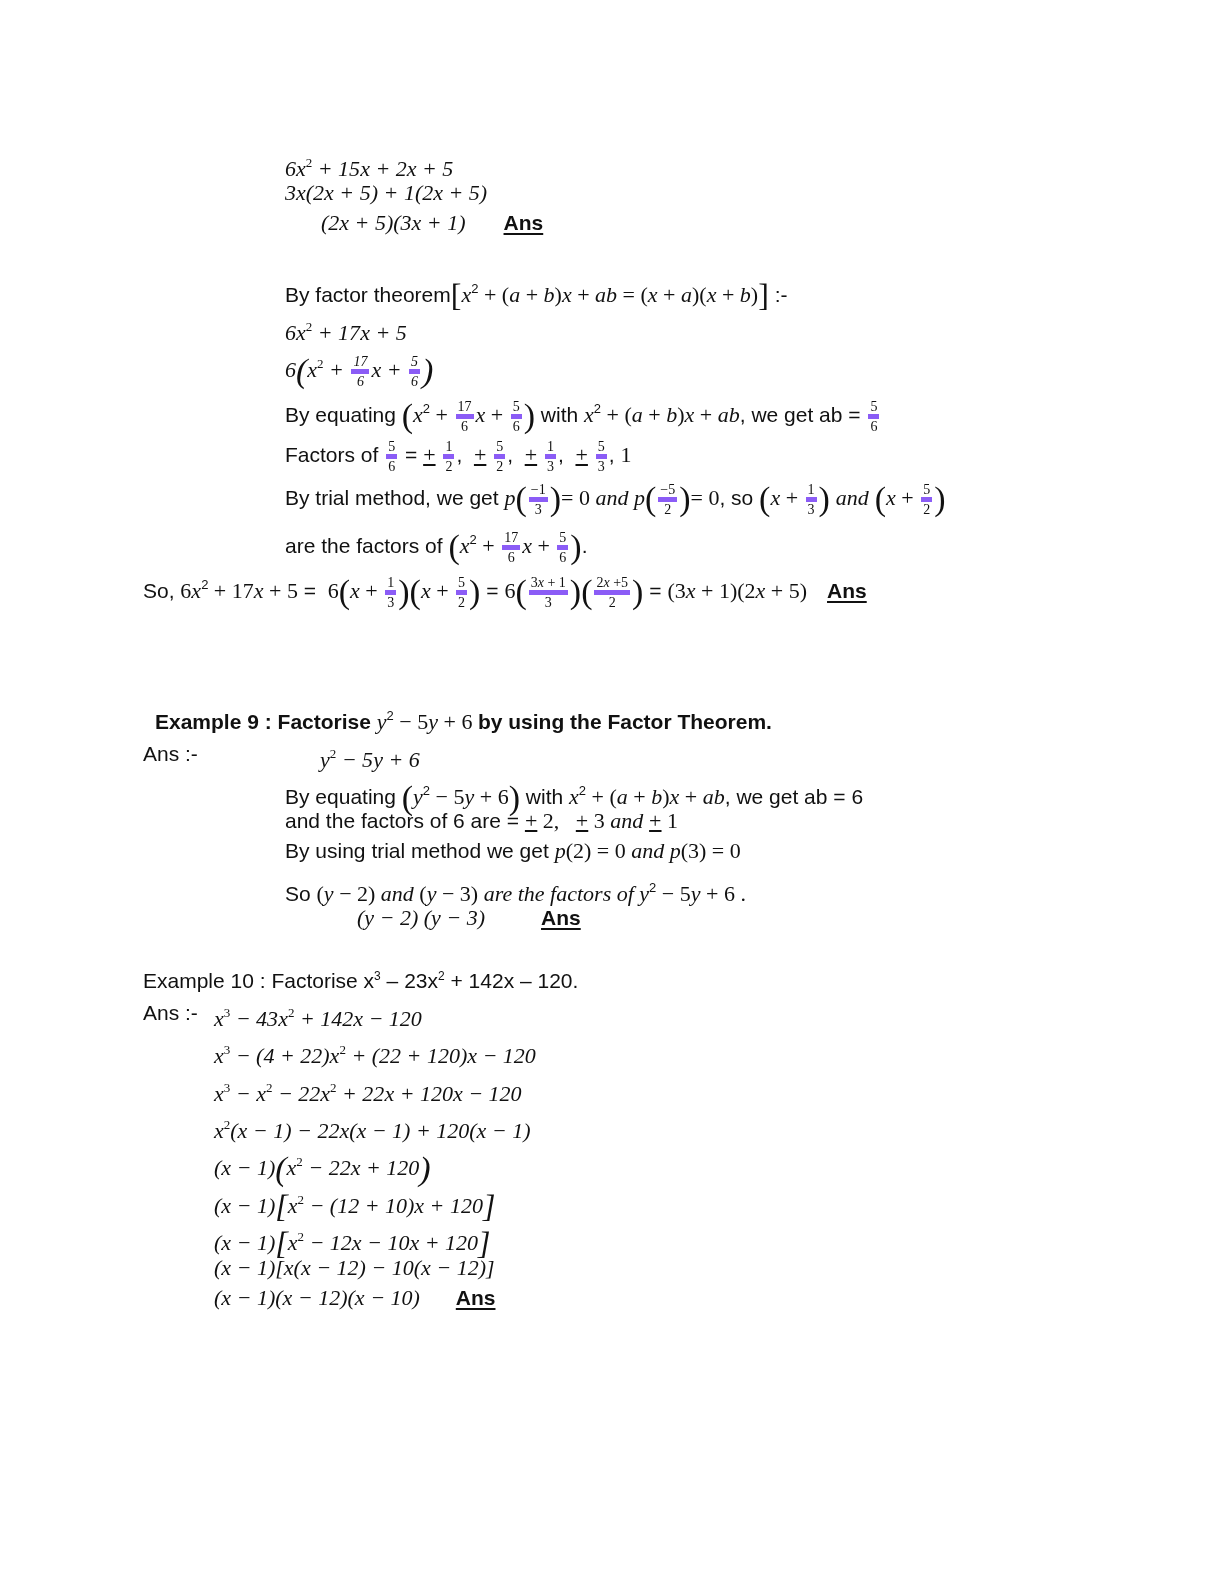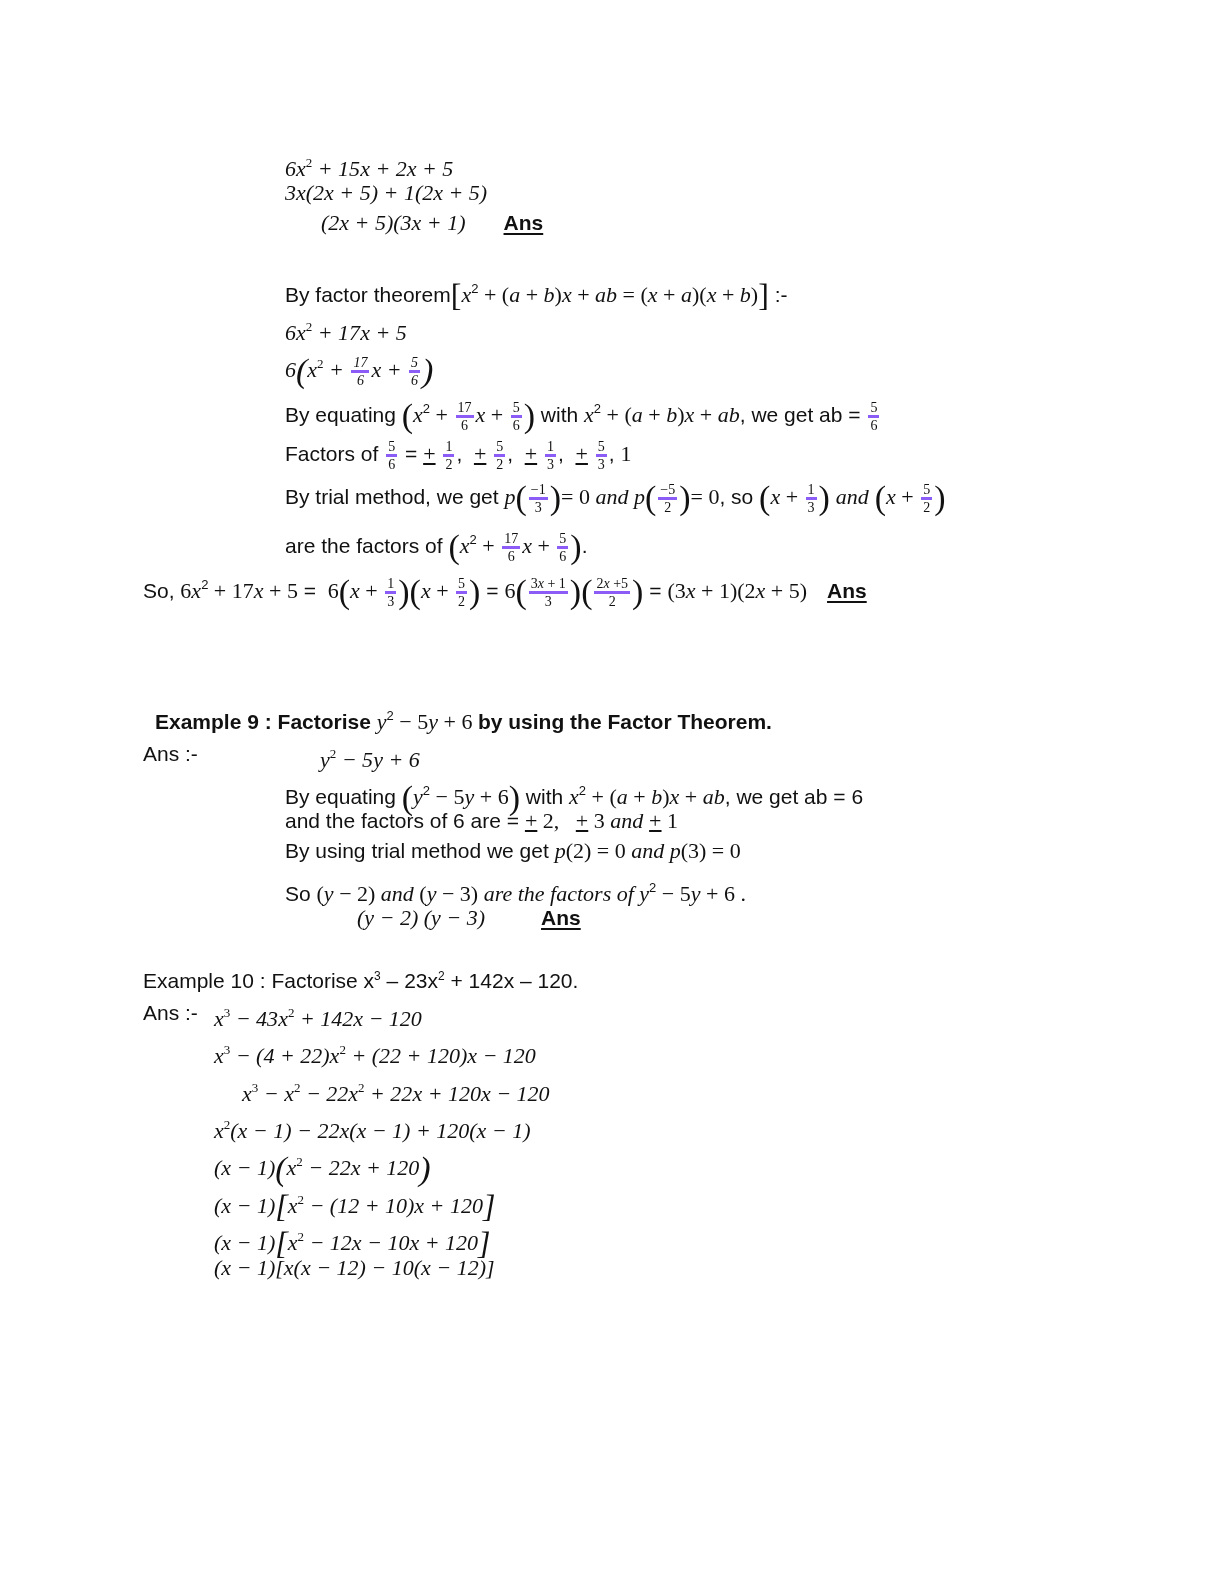--- a/index.html
+++ b/index.html
@@ -6,21 +6,21 @@
   body { width: 1224px; height: 1584px; position: relative; overflow: hidden; color: #111; }
   .page { position: absolute; left: 0; top: 0; width: 1224px; height: 1289px; }
   .line { position: absolute; white-space: nowrap; font-size: 21px; line-height: 28px; }
   .sans { font-family: "Liberation Sans", sans-serif; }
   .mi { font-family: "Liberation Serif", "DejaVu Serif", serif; font-style: italic; font-size: 22px; }
   .mr { font-family: "Liberation Serif", "DejaVu Serif", serif; font-size: 22px; }
   sup { font-size: 13px; vertical-align: 9px; }
   .ans { font-family: "Liberation Sans", sans-serif; font-weight: bold; text-decoration: underline; text-underline-offset: 3px; margin-left: 36px; }
   .bold { font-weight: bold; margin-left: 12px; }
   .frac { display: inline-block; vertical-align: middle; text-align: center; font-family: "Liberation Serif", serif; font-size: 14px; line-height: 15px; margin: 0 2px; }
-  .frac .num { display: block; border-bottom: 3px solid #8b5cf6; padding: 0 2px; }
+  .frac .num { display: block; border-bottom: 5px solid #8b5cf6; padding: 0 2px; }
   .frac .den { display: block; padding: 0 2px; }
   .bp { font-family: "Liberation Serif", serif; font-size: 34px; vertical-align: -5px; font-weight: 200; }
   .bb { font-family: "Liberation Serif", serif; font-size: 32px; vertical-align: -4px; font-weight: 200; }
   .pm { text-decoration: underline; }
 </style>
 </head>
 <body>
 
 <div class="page">
 
@@ -58,20 +58,21 @@
   <div class="line sans" style="left:285px; top:874px;">So <span class="mr">(</span><span class="mi">y</span><span class="mr"> − 2) </span><span class="mi">and</span><span class="mr"> (</span><span class="mi">y</span><span class="mr"> − 3) </span><span class="mi">are the factors of y</span><sup>2</sup><span class="mr"> − 5</span><span class="mi">y</span><span class="mr"> + 6 .</span></div>
 
   <div class="line mi" style="left:357px; top:904px;"><span class="mr">(</span>y<span class="mr"> − 2) (</span>y<span class="mr"> − 3)</span><span class="ans" style="font-style:normal; font-size:21px; margin-left:56px;">Ans</span></div>
 
   <div class="line sans" style="left:143px; top:962px;">Example 10 : Factorise x<sup style="font-size:12px; vertical-align:8px">3</sup> – 23x<sup style="font-size:12px; vertical-align:8px">2</sup> + 142x – 120.</div>
 
   <div class="line sans" style="left:143px; top:999px;">Ans :-</div>
 
   <div class="line mi" style="left:214px; top:999px;">x<sup style="font-style:normal">3</sup><span class="mr"> − 43</span>x<sup style="font-style:normal">2</sup><span class="mr"> + 142</span>x<span class="mr"> − 120</span></div>
   <div class="line mi" style="left:214px; top:1036px;">x<sup style="font-style:normal">3</sup><span class="mr"> − (4 + 22)</span>x<sup style="font-style:normal">2</sup><span class="mr"> + (22 + 120)</span>x<span class="mr"> − 120</span></div>
-  <div class="line mi" style="left:214px; top:1074px;margin-left:28px;">x<sup style="font-style:normal">3</sup><span class="mr"> − </span>x<sup style="font-style:normal">2</sup><span class="mr"> − 22</span>x<sup style="font-style:normal">2</sup><span class="mr"> + 22</span>x<span class="mr"> + 120</span>x<span class="mr"> − 120</span></div>
+  <div class="line mi" style="left:214px; top:1074px;">x<sup style="font-style:normal">3</sup><span class="mr"> − </span>x<sup style="font-style:normal">2</sup><span class="mr"> − 22</span>x<sup style="font-style:normal">2</sup><span class="mr"> + 22</span>x<span class="mr"> + 120</span>x<span class="mr"> − 120</span></div>
   <div class="line mi" style="left:214px; top:1111px;">x<sup style="font-style:normal">2</sup><span class="mr">(</span>x<span class="mr"> − 1) − 22</span>x<span class="mr">(</span>x<span class="mr"> − 1) + 120(</span>x<span class="mr"> − 1)</span></div>
   <div class="line mi" style="left:214px; top:1148px;"><span class="mr">(</span>x<span class="mr"> − 1)</span><span class="bp">(</span>x<sup style="font-style:normal">2</sup><span class="mr"> − 22</span>x<span class="mr"> + 120</span><span class="bp">)</span></div>
   <div class="line mi" style="left:214px; top:1186px;"><span class="mr">(</span>x<span class="mr"> − 1)</span><span class="bb">[</span>x<sup style="font-style:normal">2</sup><span class="mr"> − (12 + 10)</span>x<span class="mr"> + 120</span><span class="bb">]</span></div>
   <div class="line mi" style="left:214px; top:1223px;"><span class="mr">(</span>x<span class="mr"> − 1)</span><span class="bb">[</span>x<sup style="font-style:normal">2</sup><span class="mr"> − 12</span>x<span class="mr"> − 10</span>x<span class="mr"> + 120</span><span class="bb">]</span></div>
   <div class="line mi" style="left:214px; top:1254px;"><span class="mr">(</span>x<span class="mr"> − 1)[</span>x<span class="mr">(</span>x<span class="mr"> − 12) − 10(</span>x<span class="mr"> − 12)]</span></div>
+  <div class="line mi" style="left:214px; top:1284px;"><span class="mr">(</span>x<span class="mr"> − 1)(</span>x<span class="mr"> − 12)(</span>x<span class="mr"> − 10)</span><span class="ans" style="font-style:normal; font-size:21px; margin-left:36px;">Ans</span></div>
 
 </div>
 
 </body></html>

